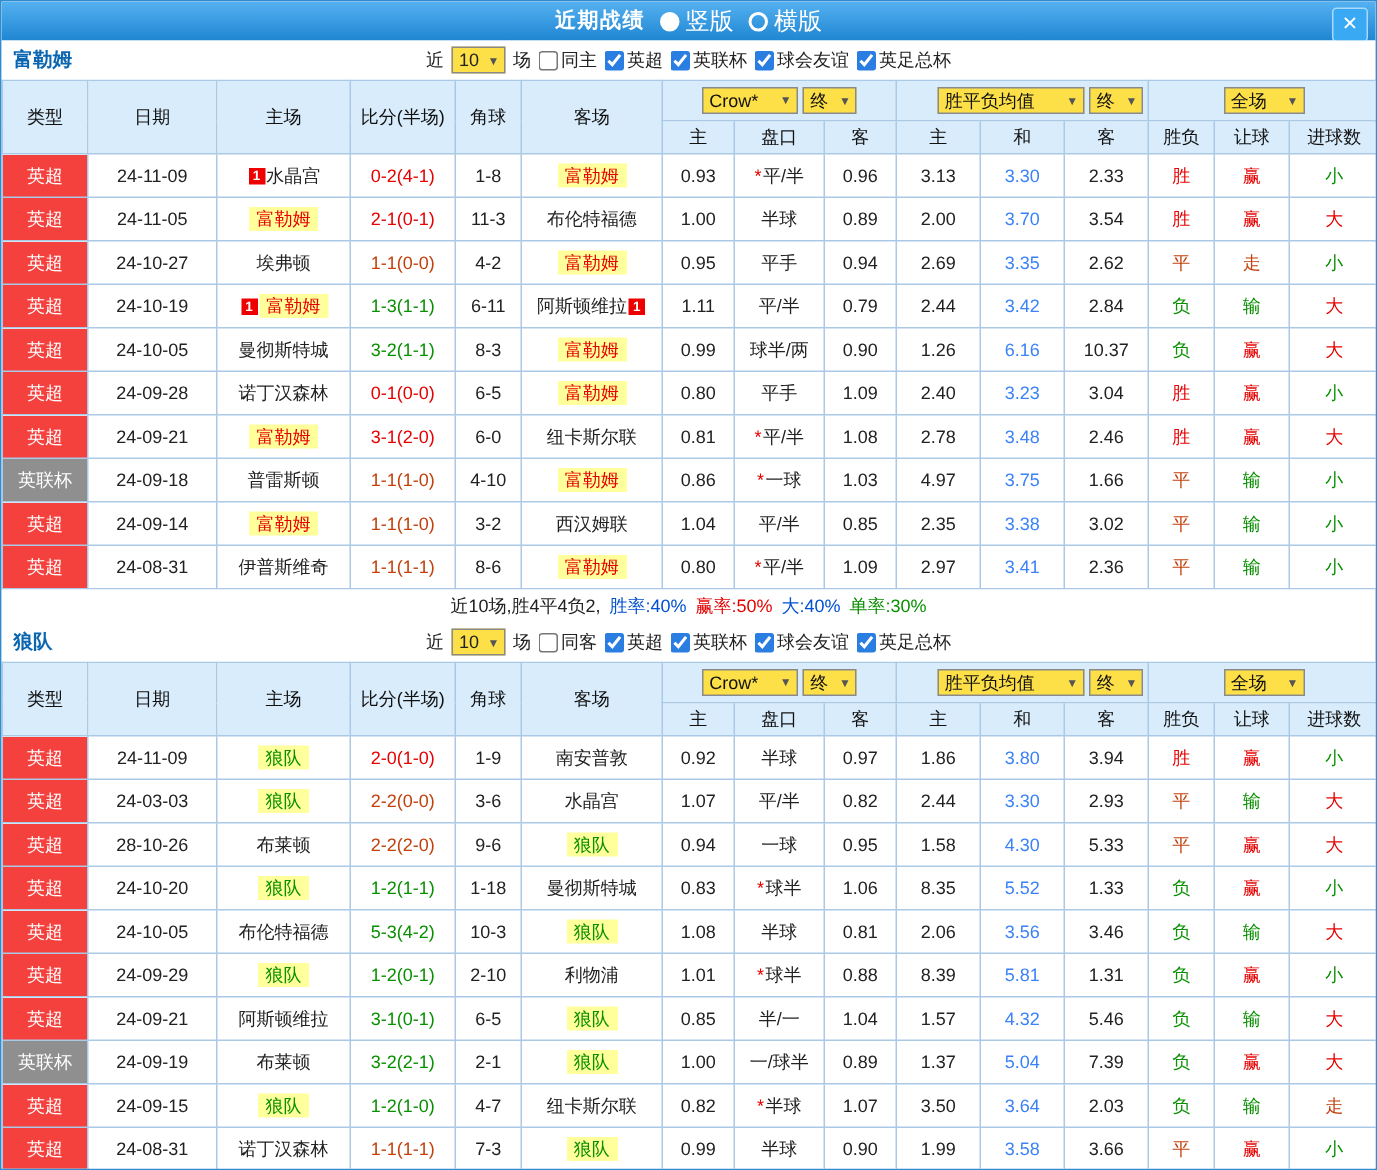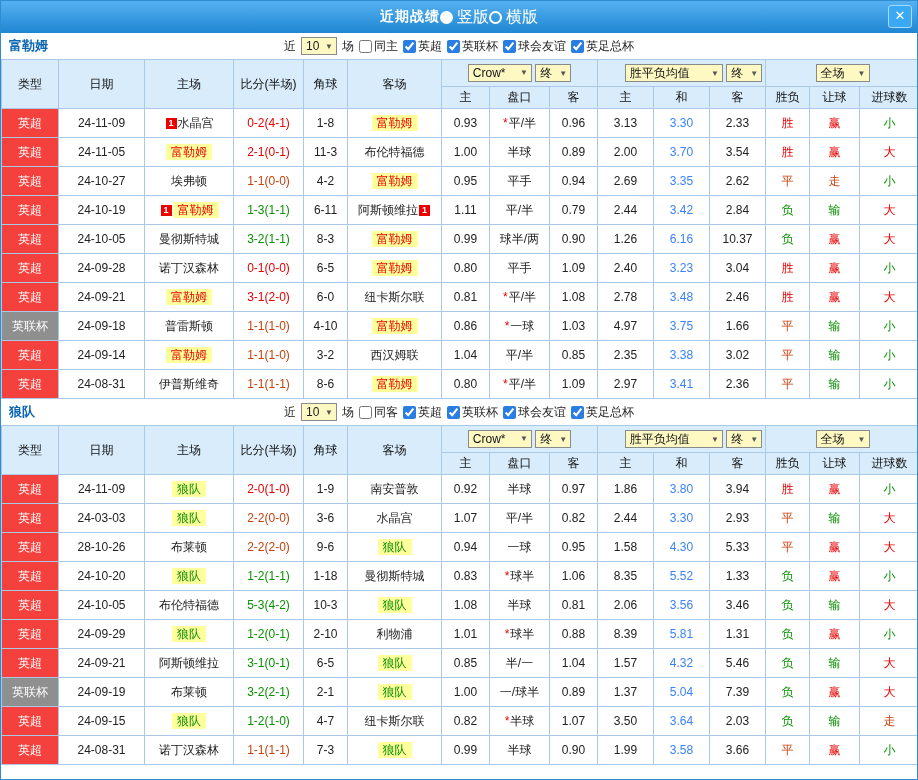--- a/index.html
+++ b/index.html
@@ -1,31 +1,31 @@
 <!DOCTYPE html>
 <html><head>
 <meta charset="utf-8">
 <style>
   html,body{margin:0;padding:0;background:#e9eef3;}
   body{font-family:"Liberation Sans","DejaVu Sans",sans-serif;}
   .window{width:918px;height:780px;box-sizing:border-box;border:1px solid #2f8cd0;background:#fff;overflow:hidden;}
   
-  .titlebar{height:32px;background:linear-gradient(180deg,#55b1f1,#1f86d2);display:flex;align-items:center;justify-content:center;gap:0;position:relative;color:#fff;}
+  .titlebar{height:26px;background:linear-gradient(180deg,#55b1f1,#1f86d2);display:flex;align-items:center;justify-content:center;gap:10px;position:relative;color:#fff;}
   .tb-title{font-size:14px;font-weight:bold;letter-spacing:1px;}
   .radio-opt{display:inline-flex;align-items:center;gap:4px;font-size:16px;cursor:pointer;}
   .radio{width:9px;height:9px;border:2px solid #fff;border-radius:50%;display:inline-block;background:transparent;}
   .radio.on{background:#fff;}
   .close-btn{position:absolute;right:5px;top:4px;width:22px;height:21px;background:#3aa9f3;border:1px solid #a8d9ff;border-radius:3px;color:#fff;text-align:center;line-height:19px;font-size:13px;font-weight:bold;cursor:pointer;}
   
   .filter-row{height:26px;display:flex;align-items:center;position:relative;font-size:12px;background:#fff;}
   .team-name{position:absolute;left:8px;color:#0b66b2;font-weight:bold;font-size:13px;}
   .filters{margin:0 auto;display:flex;align-items:center;gap:5px;color:#222;}
   .cb{display:inline-flex;align-items:center;gap:2px;cursor:pointer;}
   .cb input{width:13px;height:13px;margin:0;accent-color:#2a7de1;cursor:pointer;}
-  .select-box{display:inline-flex;align-items:center;justify-content:space-between;border:1px solid #8a8a8a;background:#fef9c3;font-size:12px;height:18px;padding:0 3px 0 4px;gap:4px;cursor:pointer;box-sizing:border-box;}
+  .select-box{display:inline-flex;align-items:center;justify-content:space-between;border:1px solid #8a8a8a;background:#fde047;font-size:12px;height:18px;padding:0 3px 0 4px;gap:4px;cursor:pointer;box-sizing:border-box;}
   .sel-arrow{font-size:8px;color:#555;}
   .w-count{min-width:36px;}
   .w-book{min-width:64px;}
   .w-final{min-width:36px;}
   .w-avg{min-width:98px;margin-left:24px;}
   .w-scope{min-width:54px;}
   
   table{border-collapse:collapse;table-layout:fixed;width:100%;}
   td{border:1px solid #a9c9e6;text-align:center;font-size:12px;padding:0;white-space:nowrap;overflow:hidden;color:#222;}
   thead td{background:#d9ecfb;color:#111;}
@@ -333,20 +333,28 @@
             <td>2.97</td>
             <td class="draw-odds">3.41</td>
             <td>2.36</td>
             <td class="c-blue">平</td>
             <td class="c-green">输</td>
             <td class="c-green">小</td>
           </tr>
         </tbody>
     </table>
 
+    <div class="footer">
+      <span>近10场,胜4平4负2,</span>
+      <span class="f-blue">胜率:40%</span>
+
+      <span class="f-red">赢率:50%</span>
+      <span class="f-blue">大:40%</span>
+      <span class="f-green">单率:30%</span>
+    </div>
   </div>
 
   <div class="section">
     <div class="filter-row">
       <span class="team-name">狼队</span>
       <div class="filters">
         <span>近</span>
         <span class="select-box w-count">
             <span>10</span>
             <span class="sel-arrow">▼</span>

